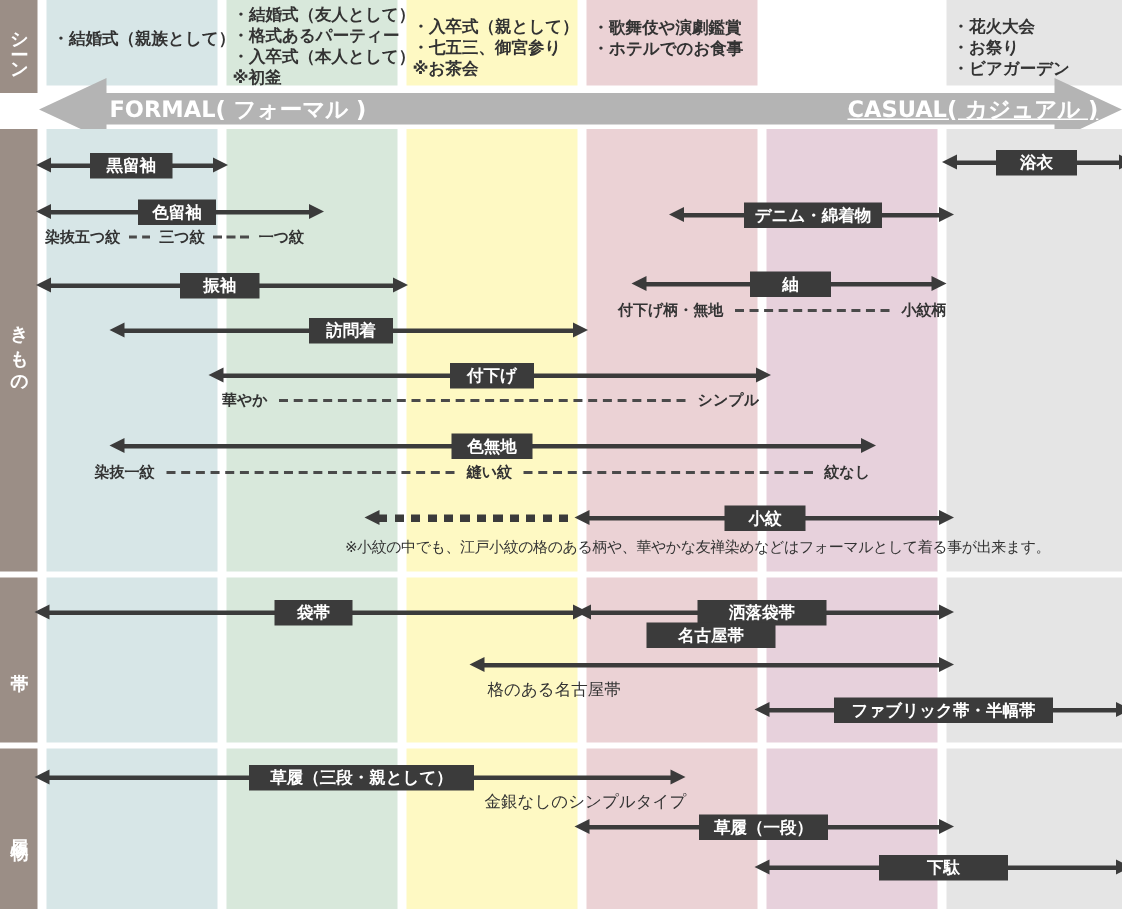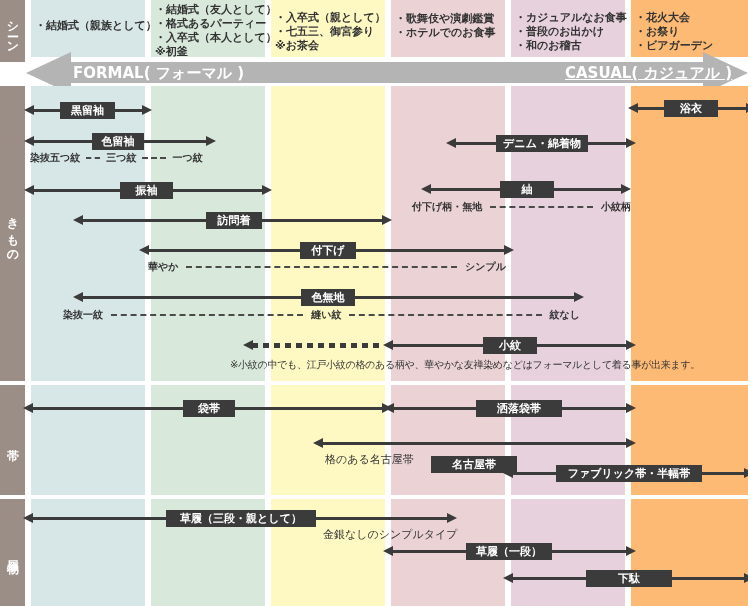--- a/index.html
+++ b/index.html
@@ -7,21 +7,21 @@
     position:relative;width:748px;height:606px;background:#ffffff;overflow:hidden;
     font-family:"DejaVu Sans","Liberation Sans",sans-serif;color:#333;
   }
   
   .cell{position:absolute;}
   .c1{left:31px;width:114px}.c2{left:151px;width:114px}.c3{left:271px;width:114px}
   .c4{left:391px;width:114px}.c5{left:511px;width:114px}.c6{left:631px;width:117px}
   .r-scene{top:0;height:57px}.r-kimono{top:86px;height:295px}
   .r-obi{top:385px;height:110px}.r-foot{top:499px;height:107px}
   .bg1{background:#d7e6e7}.bg2{background:#d8e8db}.bg3{background:#fef9c3}
-  .bg4{background:#ebd2d5}.bg5{background:#e7d1dc}.bg6{background:#fdba74}
+  .bg4{background:#ebd2d5}.bg5{background:#e7d1dc}.bg6{background:#e5e5e5}
   
   .side{
     position:absolute;left:0;width:25px;background:#9b8e86;color:#fff;
     display:flex;align-items:center;justify-content:center;
     writing-mode:vertical-rl;font-size:12px;letter-spacing:3px;font-weight:bold;
   }
   
   .scene-cell{box-sizing:border-box;padding-left:4px;}
   .sl{font-size:11px;line-height:14px;font-weight:bold;white-space:nowrap;color:#333;}
   .pt19{padding-top:19px}.pt3{padding-top:3px}.pt11{padding-top:11px}.pt16{padding-top:12px}
@@ -76,25 +76,20 @@
   </div>
   <div class="cell r-scene c3 bg3 scene-cell pt11">
     <div class="sl">・入卒式（親として）</div>
     <div class="sl">・七五三、御宮参り</div>
     <div class="sl">※お茶会</div>
   </div>
   <div class="cell r-scene c4 bg4 scene-cell pt16">
     <div class="sl">・歌舞伎や演劇鑑賞</div>
     <div class="sl">・ホテルでのお食事</div>
   </div>
-  <div class="cell r-scene c5 bg5 scene-cell pt11">
-    <div class="sl">・カジュアルなお食事</div>
-    <div class="sl">・普段のお出かけ</div>
-    <div class="sl">・和のお稽古</div>
-  </div>
   <div class="cell r-scene c6 bg6 scene-cell pt11">
     <div class="sl">・花火大会</div>
     <div class="sl">・お祭り</div>
     <div class="sl">・ビアガーデン</div>
   </div>
 
   <div class="axis-body"></div>
   <div class="axis-head left"></div>
   <div class="axis-head right"></div>
   <div class="axis-text formal">FORMAL( フォーマル )</div>
@@ -174,24 +169,24 @@
 
   <div class="arrow dashed no-head-right" style="left:252px;width:128px;top:343px"></div>
   <div class="arrow" style="left:392px;width:235px;top:344px"></div>
   <div class="chip" style="left:483px;width:54px;top:337px">小紋</div>
   <div class="fine-note" style="left:230px;top:358px">※小紋の中でも、江戸小紋の格のある柄や、華やかな友禅染めなどはフォーマルとして着る事が出来ます。</div>
 
   <div class="arrow" style="left:32px;width:351px;top:407px"></div>
   <div class="chip" style="left:183px;width:52px;top:400px">袋帯</div>
 
   <div class="arrow" style="left:393px;width:234px;top:407px"></div>
-  <div class="chip" style="left:476px;width:86px;top:400px">洒落袋帯</div>
+  <div class="chip" style="left:465px;width:86px;top:400px">洒落袋帯</div>
 
   <div class="arrow" style="left:322px;width:305px;top:442px"></div>
-  <div class="chip" style="left:431px;width:86px;top:456px">名古屋帯</div>
+  <div class="chip" style="left:431px;width:86px;top:415px">名古屋帯</div>
   <div class="plain-note" style="left:325px;top:452px">格のある名古屋帯</div>
 
   <div class="arrow" style="left:512px;width:233px;top:472px"></div>
   <div class="chip" style="left:556px;width:146px;top:465px">ファブリック帯・半幅帯</div>
 
   <div class="arrow" style="left:32px;width:416px;top:517px"></div>
   <div class="chip" style="left:166px;width:150px;top:510px">草履（三段・親として）</div>
   <div class="plain-note" style="left:323px;top:527px">金銀なしのシンプルタイプ</div>
 
   <div class="arrow" style="left:392px;width:235px;top:550px"></div>

